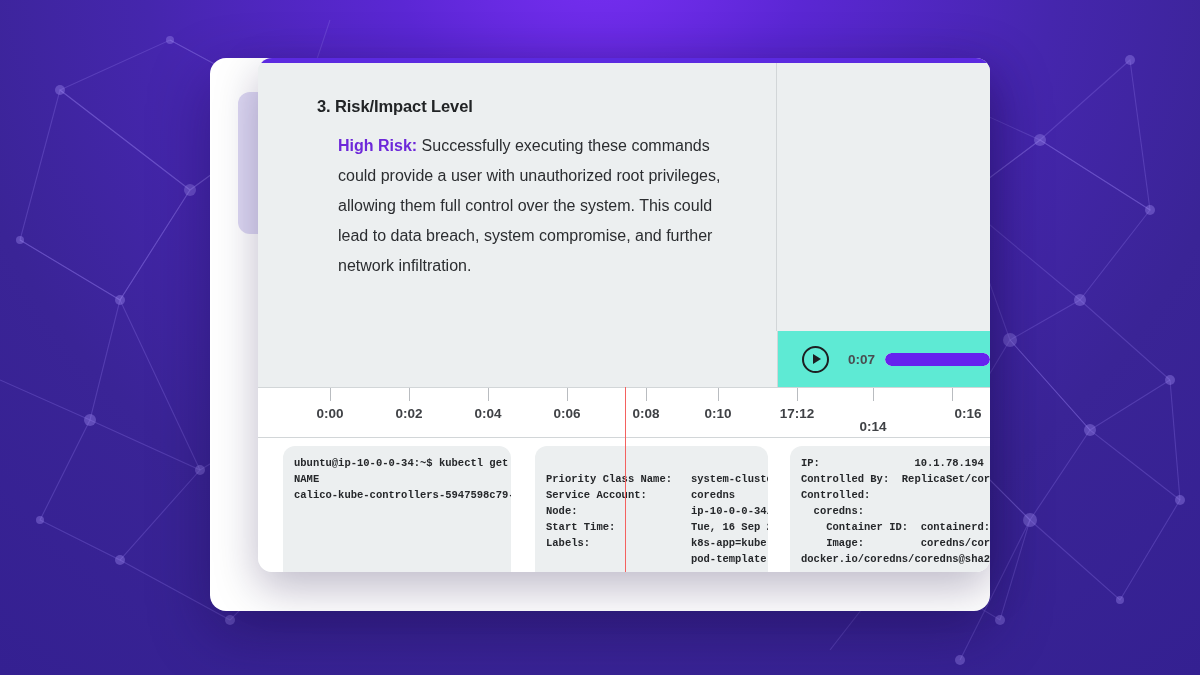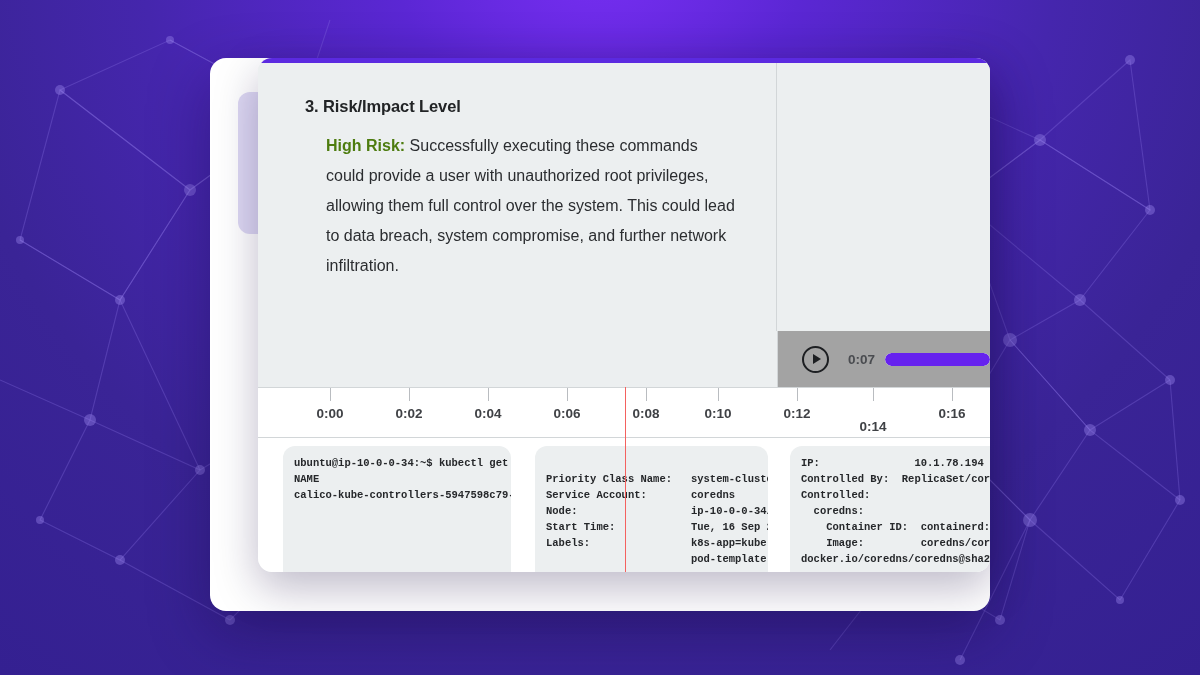--- a/index.html
+++ b/index.html
@@ -79,54 +79,54 @@
     width: 732px;
     height: 268px;
     display: flex;
   }
 
   .doc-pane {
     width: 519px;
     height: 100%;
     background: #eceff0;
     border-right: 1px solid #d2d6d8;
-    padding: 34px 40px 0 47px;
+    padding: 34px 40px 0 59px;
   }
 
   .doc-heading {
     font-size: 16.5px;
     font-weight: bold;
     color: #222426;
     letter-spacing: -0.1px;
     margin-bottom: 15px;
   }
 
   .doc-body {
     font-size: 16px;
     line-height: 30px;
     color: #2b2d30;
     padding-left: 21px;
     max-width: 450px;
   }
-  .doc-body b { font-weight: bold; color: #4d7c0f; }
+  .doc-body b { font-weight: bold; color: #6d28d9; }
 
   .side-pane {
     flex: 1;
     height: 100%;
     background: #eceff0;
   }
 
   
   .player-bar {
     position: absolute;
     left: 519px;
     top: 273px;
     width: 213px;
     height: 56px;
-    background: #a3a3a3;
+    background: #5eead4;
     display: flex;
     align-items: center;
     padding-left: 24px;
     border-left: 1px solid #d2d6d8;
   }
   .play-btn {
     width: 27px; height: 27px;
     border: 2px solid #1d1f22;
     border-radius: 50%;
     display: flex; align-items: center; justify-content: center;
@@ -325,25 +325,25 @@
       <div class="tick-label" style="left: 151px;">0:02</div>
       <div class="tick" style="left: 230px;"></div>
       <div class="tick-label" style="left: 230px;">0:04</div>
       <div class="tick" style="left: 309px;"></div>
       <div class="tick-label" style="left: 309px;">0:06</div>
       <div class="tick" style="left: 388px;"></div>
       <div class="tick-label" style="left: 388px;">0:08</div>
       <div class="tick" style="left: 460px;"></div>
       <div class="tick-label" style="left: 460px;">0:10</div>
       <div class="tick" style="left: 539px;"></div>
-      <div class="tick-label" style="left: 539px;">0:12</div>
+      <div class="tick-label" style="left: 539px;">17:12</div>
       <div class="tick" style="left: 615px;"></div>
       <div class="tick-label" style="left: 615px; margin-top: 13px;">0:14</div>
       <div class="tick" style="left: 694px;"></div>
-      <div class="tick-label" style="left: 694px;">0:16</div>
+      <div class="tick-label" style="left: 710px;">0:16</div>
     </div>
 
   <div class="track" id="track">
       <div class="term-card" style="left: 25px; width: 228px;">
         <div class="term-line">ubuntu@ip-10-0-0-34:~$ kubectl get p</div>
         <div class="term-line">NAME</div>
         <div class="term-line">calico-kube-controllers-5947598c79-v</div>
       </div>
       <div class="term-card" style="left: 277px; width: 233px;">
         <div class="term-line">&nbsp;</div>

